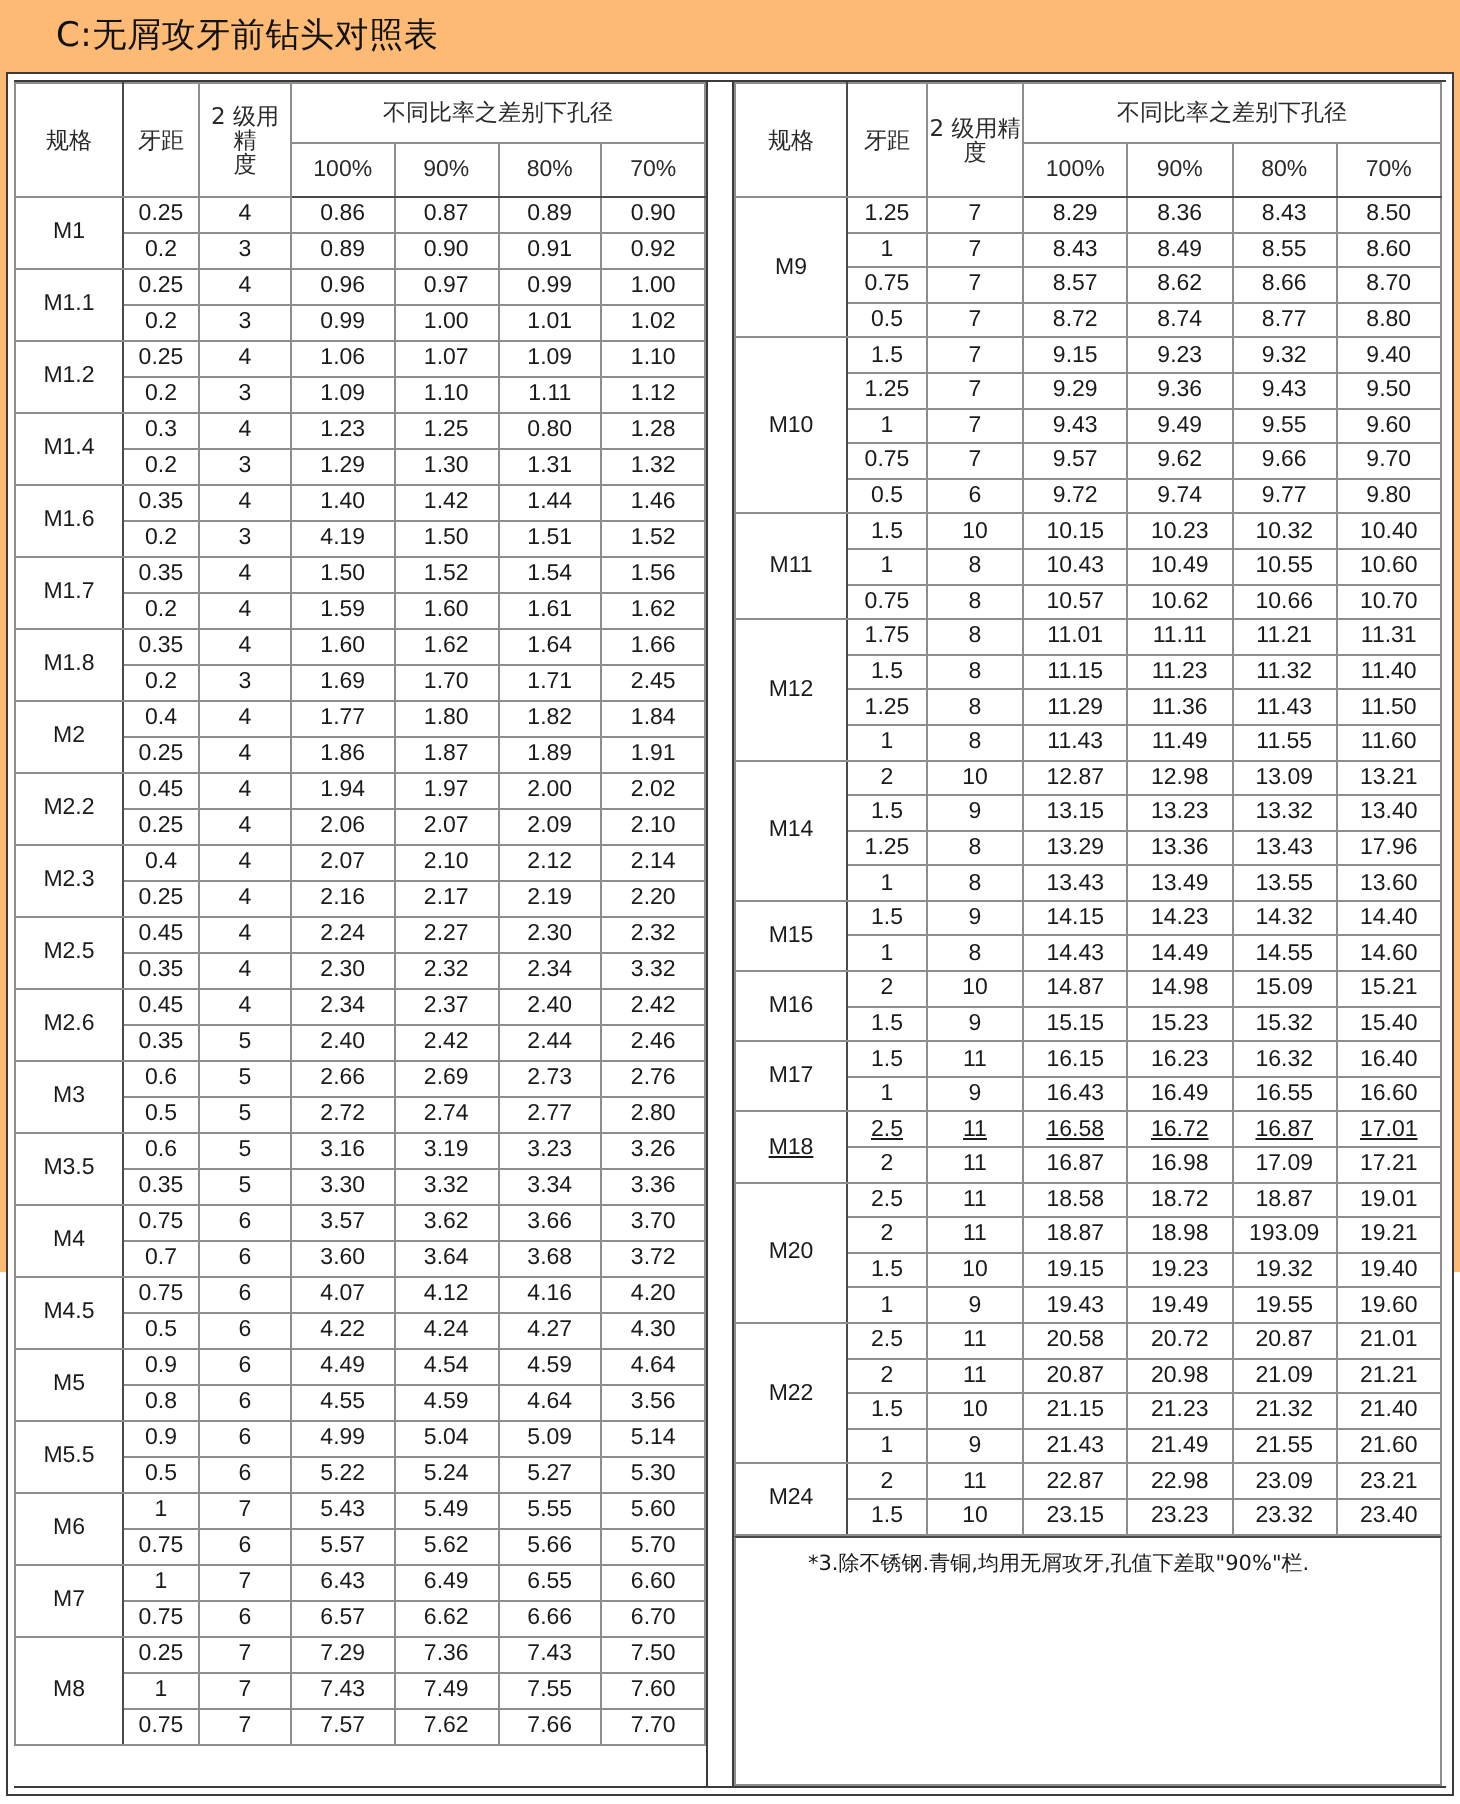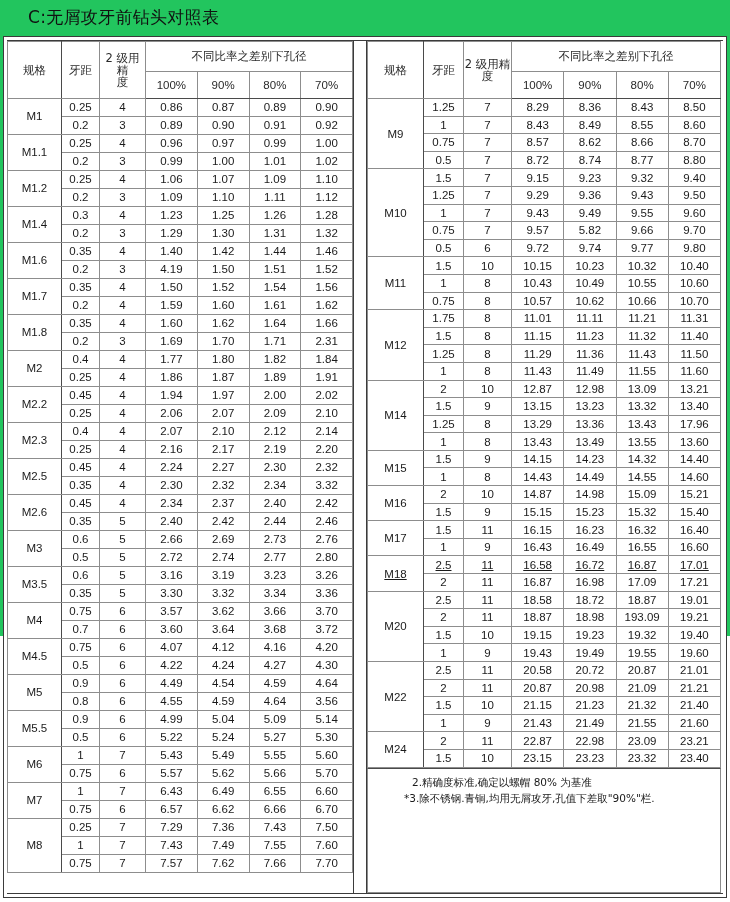--- a/index.html
+++ b/index.html
@@ -7,21 +7,21 @@
     margin: 0; padding: 0;
     width: 730px; height: 902px;
     background: #ffffff;
     font-family: "Liberation Sans", "DejaVu Sans", sans-serif;
     color: #1a1a1a;
     overflow: hidden;
   }
   #page {
     position: relative;
     width: 730px; height: 636px;
-    background: #22c55e;
+    background: #fdba74;
   }
   .title {
     font-family: "Liberation Serif", "DejaVu Serif", serif;
     font-size: 17px;
     font-weight: 400;
     color: #111;
     padding: 6px 0 6px 28px;
     letter-spacing: 0.3px;
     white-space: nowrap;
   }
@@ -187,21 +187,21 @@
                 <td>1.10</td>
                 <td>1.11</td>
                 <td>1.12</td>
               </tr>
               <tr class="group-start" style="height: 18px;">
                 <td class="spec" rowspan="2">M1.4</td>
                 <td class="pitch">0.3</td>
                 <td>4</td>
                 <td>1.23</td>
                 <td>1.25</td>
-                <td>1.26</td>
+                <td>0.80</td>
                 <td>1.28</td>
               </tr>
               <tr style="height: 18px;">
                 <td class="pitch">0.2</td>
                 <td>3</td>
                 <td>1.29</td>
                 <td>1.30</td>
                 <td>1.31</td>
                 <td>1.32</td>
               </tr>
@@ -247,21 +247,21 @@
                 <td>1.62</td>
                 <td>1.64</td>
                 <td>1.66</td>
               </tr>
               <tr style="height: 18px;">
                 <td class="pitch">0.2</td>
                 <td>3</td>
                 <td>1.69</td>
                 <td>1.70</td>
                 <td>1.71</td>
-                <td>2.31</td>
+                <td>2.45</td>
               </tr>
               <tr class="group-start" style="height: 18px;">
                 <td class="spec" rowspan="2">M2</td>
                 <td class="pitch">0.4</td>
                 <td>4</td>
                 <td>1.77</td>
                 <td>1.80</td>
                 <td>1.82</td>
                 <td>1.84</td>
               </tr>
@@ -583,21 +583,21 @@
                 <td>7</td>
                 <td>9.43</td>
                 <td>9.49</td>
                 <td>9.55</td>
                 <td>9.60</td>
               </tr>
               <tr style="height: 17.6px;">
                 <td class="pitch">0.75</td>
                 <td>7</td>
                 <td>9.57</td>
-                <td>5.82</td>
+                <td>9.62</td>
                 <td>9.66</td>
                 <td>9.70</td>
               </tr>
               <tr style="height: 17.6px;">
                 <td class="pitch">0.5</td>
                 <td>6</td>
                 <td>9.72</td>
                 <td>9.74</td>
                 <td>9.77</td>
                 <td>9.80</td>
@@ -841,20 +841,19 @@
                 <td>10</td>
                 <td>23.15</td>
                 <td>23.23</td>
                 <td>23.32</td>
                 <td>23.40</td>
               </tr>
             </tbody>
         </table>
 
         <div class="notes">
-          <div class="note-line note-2">2.精确度标准,确定以螺帽 80% 为基准</div>
           <div class="note-line note-3">*3.除不锈钢.青铜,均用无屑攻牙,孔值下差取"90%"栏.</div>
         </div>
       </div>
 
     </div>
   </div>
 </div>
 
 </body></html>

